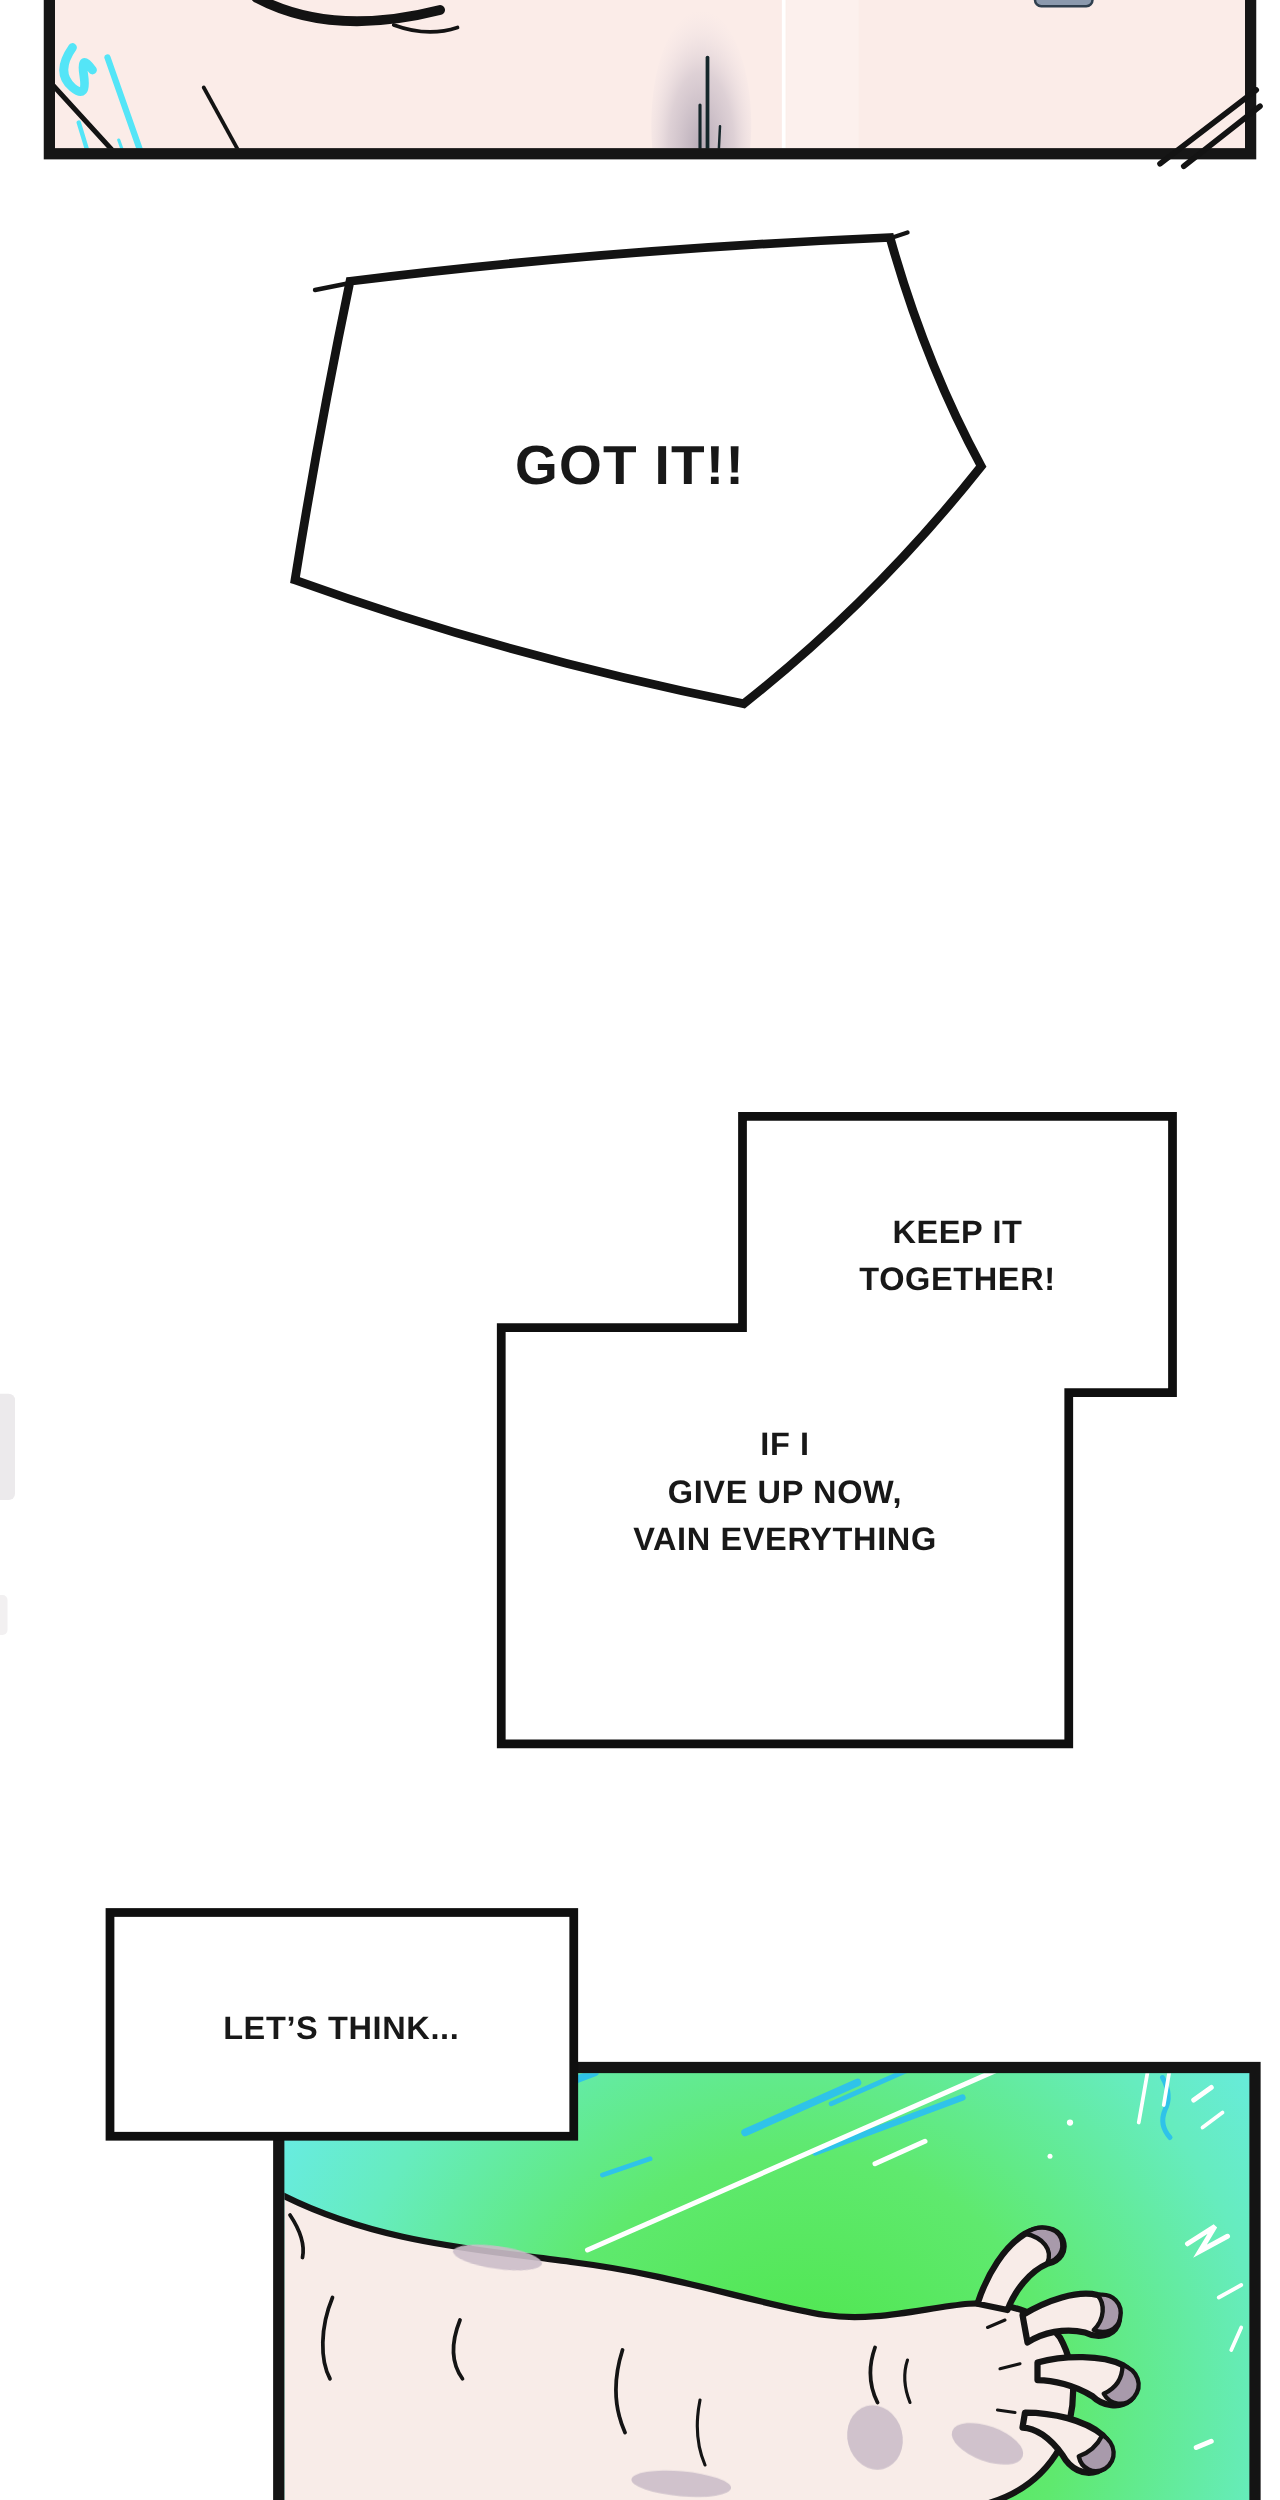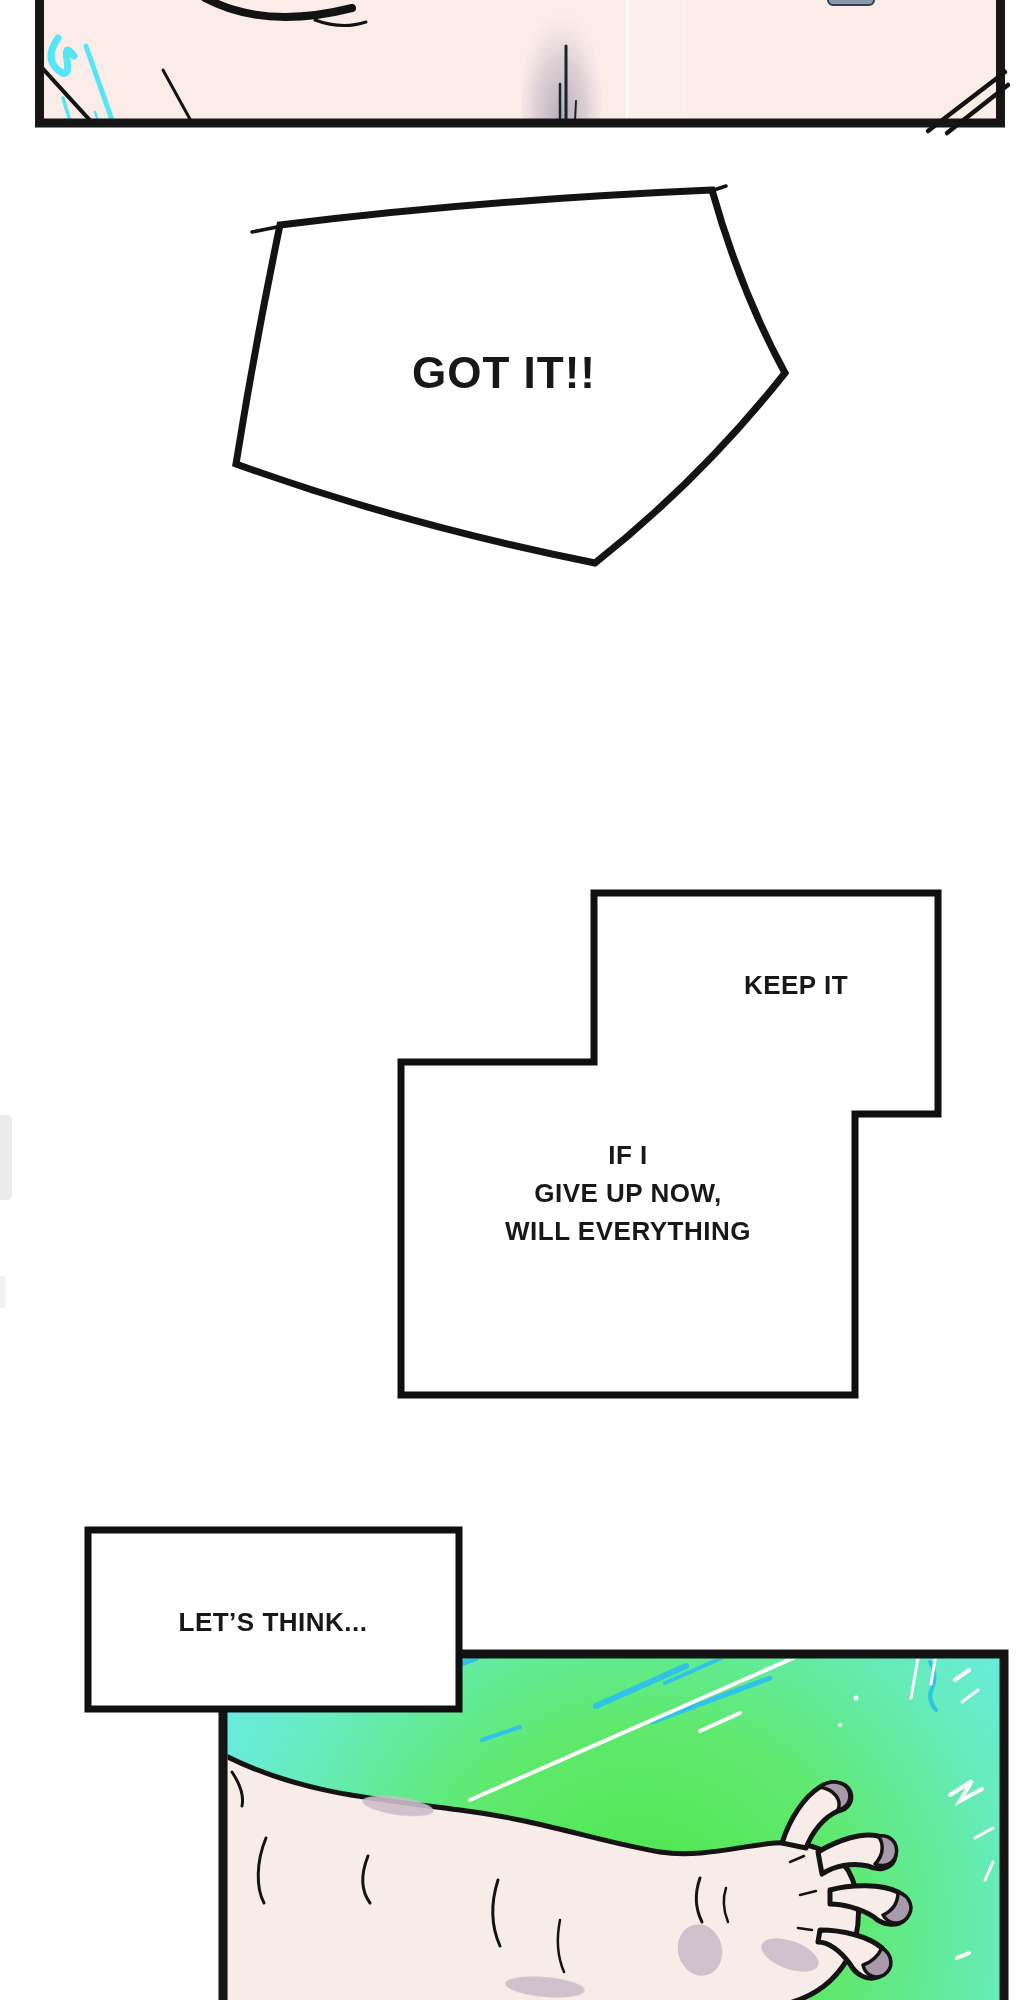--- a/index.html
+++ b/index.html
@@ -139,25 +139,26 @@
         </g>
       </g>
       <rect x="223" y="1654" width="781" height="360" fill="none" stroke="#141414" stroke-width="9"></rect>
     </g>
 
     <rect x="88" y="1530" width="371" height="179" fill="#ffffff" stroke="#0f0f0f" stroke-width="7"></rect>
   </svg>
 
   <div class="txt txt-got" style="left:304px;top:348px;width:400px;">GOT IT!!</div>
 
-  <div class="txt txt-sm" style="left:636px;top:966px;width:320px;">
+  <div class="txt txt-sm" style="left:606px;top:966px;width:320px;">
     <div>KEEP IT</div>
+    <div>TOGETHER!</div>
   </div>
 
   <div class="txt txt-sm" style="left:428px;top:1136px;width:400px;">
     <div>IF I</div>
     <div>GIVE UP NOW,</div>
-    <div>WILL EVERYTHING</div>
+    <div>VAIN EVERYTHING</div>
   </div>
 
   <div class="txt txt-sm" style="left:103px;top:1603px;width:340px;">LET’S THINK...</div>
 
 </div>
 
 </body></html>

